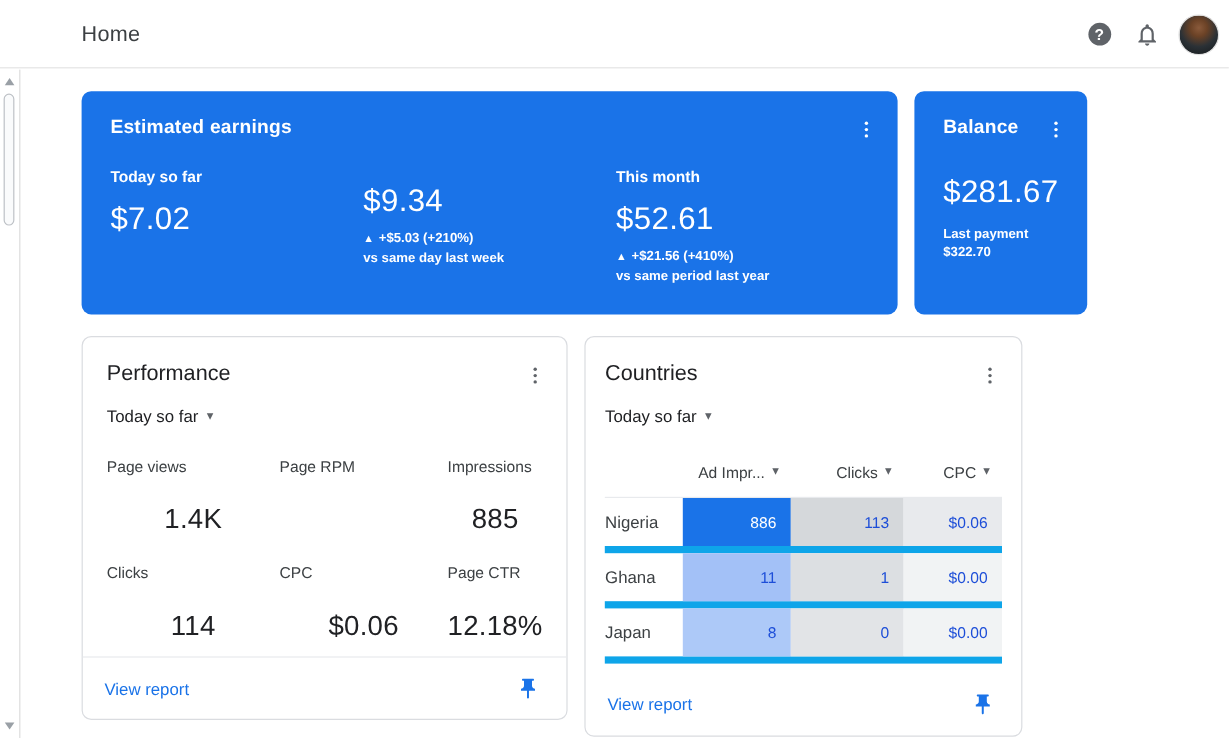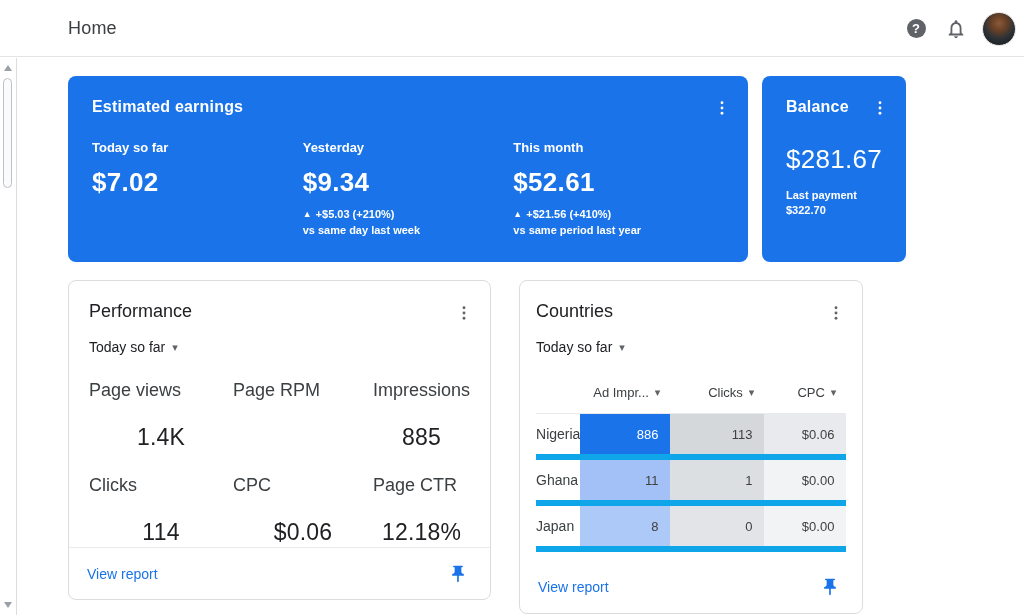--- a/index.html
+++ b/index.html
@@ -40,77 +40,77 @@
   .rail-arrow.up { top:7px; border-bottom:6px solid #9aa0a6; }
   .rail-arrow.down { bottom:7px; border-top:6px solid #9aa0a6; }
   .rail-thumb {
     position:absolute; left:3px; top:20px; width:9px; height:110px;
     background:#fafbfc; border:1px solid #bdc1c6; border-radius:6px;
   }
 
   
   .main { position:absolute; left:68px; top:76px; width:784px; }
   .row-blue { display:flex; gap:14px; }
-  .row-white { display:flex; gap:28px; margin-top:18px; align-items:flex-start; }
+  .row-white { display:flex; gap:14px; margin-top:18px; align-items:flex-start; }
 
   
   .card-blue {
     background:#1a73e8; border-radius:8px; color:#fff; position:relative;
     padding:22px 24px;
   }
   .card-ee { width:680px; height:186px; }
   .card-balance { width:214px; height:186px; }
   .card-blue .card-title { font-size:16px; font-weight:bold; letter-spacing:.2px; }
   .kebab { position:absolute; top:18px; right:12px; width:28px; height:28px; display:flex; align-items:center; justify-content:center; cursor:pointer; }
   .kebab svg { fill:#ffffff; }
   .card-white .kebab svg { fill:#5f6368; }
 
   .ee-cols { display:flex; margin-top:24px; }
   .ee-col { width:220px; }
   .ee-label { font-size:13px; font-weight:bold; }
-  .ee-value { font-size:26px; margin-top:12px; font-weight:700; letter-spacing:.3px; }
+  .ee-value { font-size:26px; margin-top:12px; font-weight:400; letter-spacing:.3px; }
   .ee-delta { display:flex; align-items:center; gap:4px; font-size:11px; font-weight:bold; margin-top:10px; }
   .ee-delta .tri { font-size:9px; line-height:1; }
   .ee-compare { font-size:11px; font-weight:bold; margin-top:4px; }
 
   .bal-value { font-size:26px; margin-top:28px; letter-spacing:.3px; }
   .bal-lp-label { font-size:11px; font-weight:bold; margin-top:14px; }
   .bal-lp-value { font-size:11px; font-weight:bold; margin-top:3px; }
 
   
   .card-white {
     background:#fff; border:1px solid #dadce0; border-radius:8px; position:relative;
   }
   .card-perf { width:450px; height:320px; padding:20px 20px 0; }
   .card-countries { width:444px; height:334px; padding:20px 16px 0; }
   .card-white .card-title { font-size:18px; color:#202124; font-weight:400; }
   .filter { display:inline-flex; align-items:center; gap:7px; margin-top:17px; font-size:14px; color:#202124; cursor:pointer; }
   .caret { font-size:11px; color:#5f6368; line-height:1; }
 
   .metrics { margin-top:24px; display:grid; grid-template-columns:144px 140px 1fr; }
   .metric { margin-bottom:24px; }
-  .metric-label { font-size:18px; color:#3c4043; }
+  .metric-label { font-size:13px; color:#3c4043; }
   .metric-value { font-size:23px; color:#202124; margin-top:23px; letter-spacing:.2px;text-align:center; }
 
   .card-footer {
     position:absolute; left:0; right:0; bottom:0; height:52px;
     display:flex; align-items:center; justify-content:space-between; padding:0 18px;
   }
   .card-perf .card-footer { border-top:1px solid #e8eaed; }
   .view-report { color:#1a73e8; font-size:14px; cursor:pointer; text-decoration:none; }
   .pin-btn { width:28px; height:28px; display:flex; align-items:center; justify-content:center; cursor:pointer; }
 
   
   .ctable { margin-top:16px; }
   .t-head, .t-row { display:grid; grid-template-columns:1fr 90px 94px 82px; }
   .t-head { height:42px; align-items:center; border-bottom:1px solid #e8eaed; }
   .t-head .h-cell { display:flex; align-items:center; justify-content:flex-end; gap:6px; padding-right:10px; font-size:13px; color:#3c4043; cursor:pointer; }
   .t-row { height:46px; border-bottom:6px solid #0ea5e9; }
   .t-name { display:flex; align-items:center; font-size:14px; color:#3c4043; }
-  .t-cell { display:flex; align-items:center; justify-content:flex-end; padding-right:12px; font-size:13px; color:#404040; }
+  .t-cell { display:flex; align-items:center; justify-content:flex-end; padding-right:12px; font-size:13px; color:#1d4ed8; }
   .c-r0c0 { background:#1a73e8; color:#fff; }
   .c-r0c1 { background:#d5d8db; }
   .c-r0c2 { background:#e8eaed; }
   .c-r1c0 { background:#a3c1f7; }
   .c-r1c1 { background:#dcdfe2; }
   .c-r1c2 { background:#f1f3f4; }
   .c-r2c0 { background:#adc9f8; }
   .c-r2c1 { background:#e2e4e7; }
   .c-r2c2 { background:#f1f3f4; }
 </style>
@@ -150,21 +150,20 @@
             <circle cx="12" cy="12" r="1.9"></circle>
             <circle cx="12" cy="19" r="1.9"></circle>
         </svg>
       </div>
       <div class="ee-cols">
         <div class="ee-col">
           <div class="ee-label">Today so far</div>
           <div class="ee-value">$7.02</div>
         </div>
         <div class="ee-col">
-          <div class="ee-label">Yesterday</div>
           <div class="ee-value">$9.34</div>
           <div class="ee-delta">
             <span class="tri">▲</span>
             <span>+$5.03 (+210%)</span>
           </div>
           <div class="ee-compare">vs same day last week</div>
         </div>
         <div class="ee-col">
           <div class="ee-label">This month</div>
           <div class="ee-value">$52.61</div>

